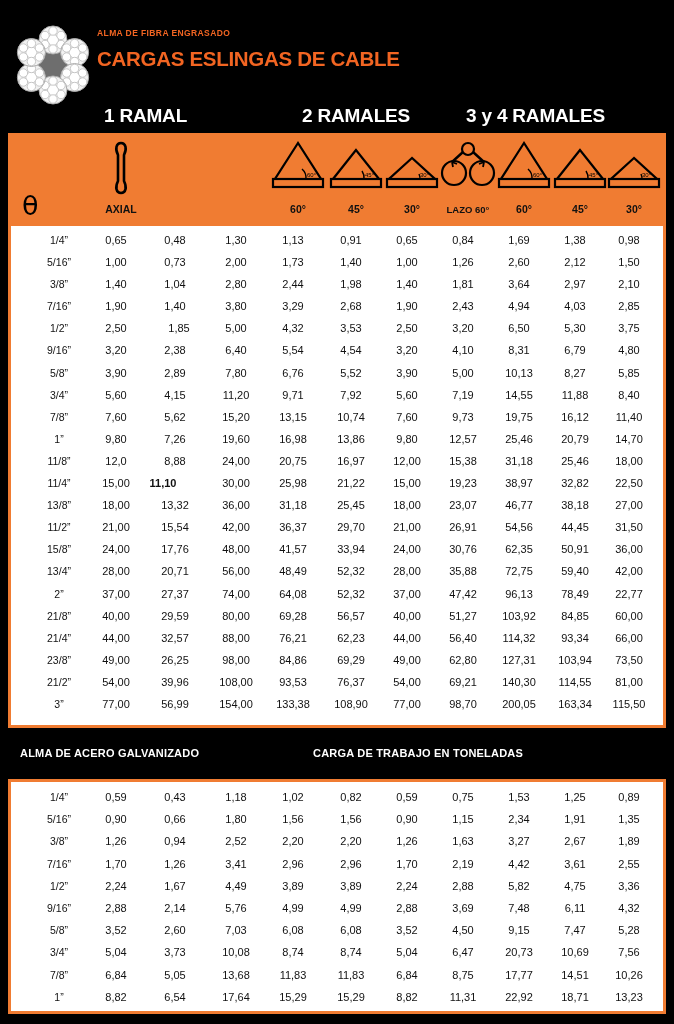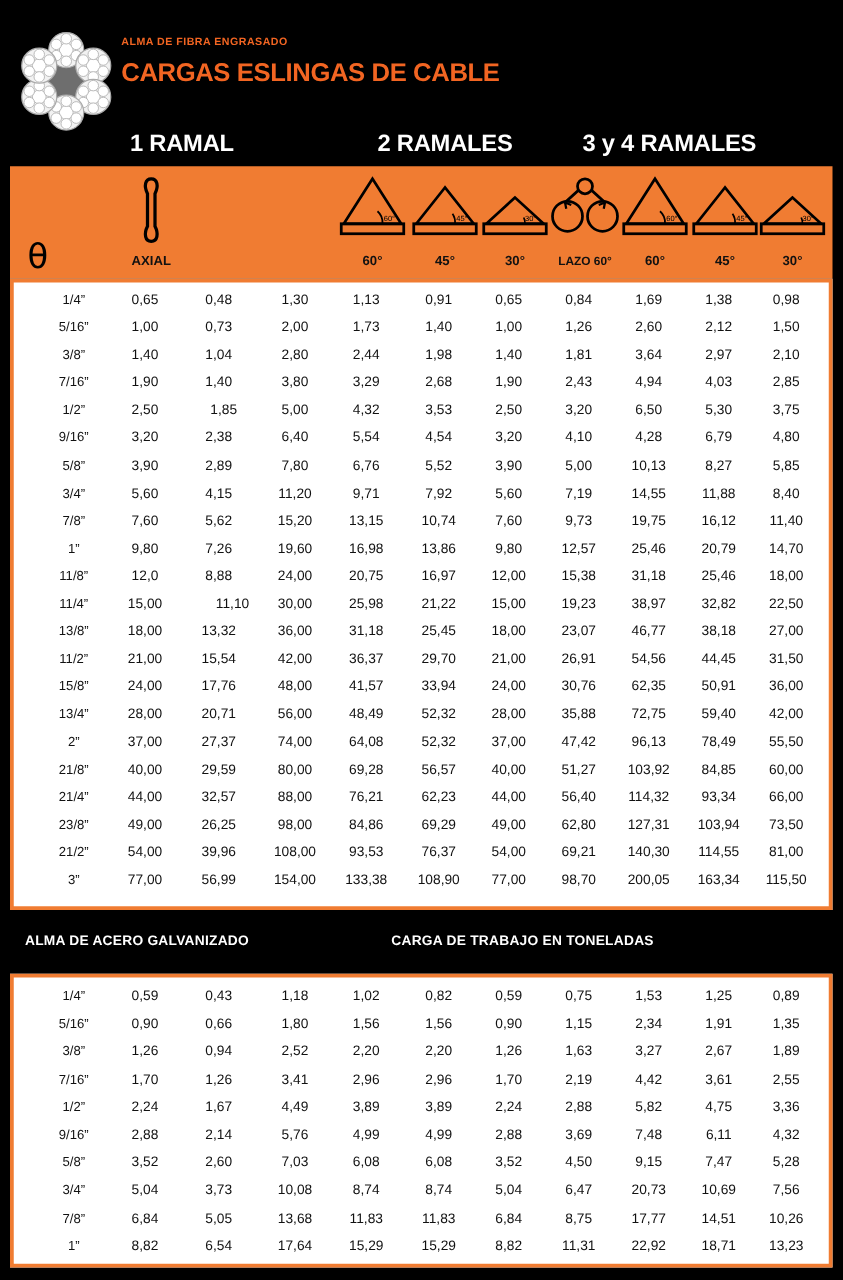--- a/index.html
+++ b/index.html
@@ -301,21 +301,21 @@
       </div>
       <div class="row" style="height: 22.1px;">
         <div class="cellv c0" style="left: 48px; top: 4px;">9/16”</div>
         <div class="cellv" style="left: 105px; top: 4px;">3,20</div>
         <div class="cellv" style="left: 164px; top: 4px;">2,38</div>
         <div class="cellv" style="left: 225px; top: 4px;">6,40</div>
         <div class="cellv" style="left: 282px; top: 4px;">5,54</div>
         <div class="cellv" style="left: 340px; top: 4px;">4,54</div>
         <div class="cellv" style="left: 396px; top: 4px;">3,20</div>
         <div class="cellv" style="left: 452px; top: 4px;">4,10</div>
-        <div class="cellv" style="left: 508px; top: 4px;">4,28</div>
+        <div class="cellv" style="left: 508px; top: 4px;">8,31</div>
         <div class="cellv" style="left: 564px; top: 4px;">6,79</div>
         <div class="cellv" style="left: 618px; top: 4px;">4,80</div>
       </div>
       <div class="row" style="height: 22.1px;">
         <div class="cellv c0" style="left: 48px; top: 4px;">5/8”</div>
         <div class="cellv" style="left: 105px; top: 4px;">3,90</div>
         <div class="cellv" style="left: 164px; top: 4px;">2,89</div>
         <div class="cellv" style="left: 225px; top: 4px;">7,80</div>
         <div class="cellv" style="left: 282px; top: 4px;">6,76</div>
         <div class="cellv" style="left: 340px; top: 4px;">5,52</div>
@@ -373,21 +373,21 @@
         <div class="cellv" style="left: 340px; top: 4px;">16,97</div>
         <div class="cellv" style="left: 396px; top: 4px;">12,00</div>
         <div class="cellv" style="left: 452px; top: 4px;">15,38</div>
         <div class="cellv" style="left: 508px; top: 4px;">31,18</div>
         <div class="cellv" style="left: 564px; top: 4px;">25,46</div>
         <div class="cellv" style="left: 618px; top: 4px;">18,00</div>
       </div>
       <div class="row" style="height: 22.1px;">
         <div class="cellv c0" style="left: 48px; top: 4px;">11/4”</div>
         <div class="cellv" style="left: 105px; top: 4px;">15,00</div>
-        <div class="cellv" style="left: 175px; top: 4px;">11,10</div>
+        <div class="cellv" style="left: 152px; top: 4px; font-weight: bold;">11,10</div>
         <div class="cellv" style="left: 225px; top: 4px;">30,00</div>
         <div class="cellv" style="left: 282px; top: 4px;">25,98</div>
         <div class="cellv" style="left: 340px; top: 4px;">21,22</div>
         <div class="cellv" style="left: 396px; top: 4px;">15,00</div>
         <div class="cellv" style="left: 452px; top: 4px;">19,23</div>
         <div class="cellv" style="left: 508px; top: 4px;">38,97</div>
         <div class="cellv" style="left: 564px; top: 4px;">32,82</div>
         <div class="cellv" style="left: 618px; top: 4px;">22,50</div>
       </div>
       <div class="row" style="height: 22.1px;">
@@ -446,21 +446,21 @@
         <div class="cellv c0" style="left: 48px; top: 4px;">2”</div>
         <div class="cellv" style="left: 105px; top: 4px;">37,00</div>
         <div class="cellv" style="left: 164px; top: 4px;">27,37</div>
         <div class="cellv" style="left: 225px; top: 4px;">74,00</div>
         <div class="cellv" style="left: 282px; top: 4px;">64,08</div>
         <div class="cellv" style="left: 340px; top: 4px;">52,32</div>
         <div class="cellv" style="left: 396px; top: 4px;">37,00</div>
         <div class="cellv" style="left: 452px; top: 4px;">47,42</div>
         <div class="cellv" style="left: 508px; top: 4px;">96,13</div>
         <div class="cellv" style="left: 564px; top: 4px;">78,49</div>
-        <div class="cellv" style="left: 618px; top: 4px;">55,50</div>
+        <div class="cellv" style="left: 618px; top: 4px;">22,77</div>
       </div>
       <div class="row" style="height: 22.1px;">
         <div class="cellv c0" style="left: 48px; top: 4px;">21/8”</div>
         <div class="cellv" style="left: 105px; top: 4px;">40,00</div>
         <div class="cellv" style="left: 164px; top: 4px;">29,59</div>
         <div class="cellv" style="left: 225px; top: 4px;">80,00</div>
         <div class="cellv" style="left: 282px; top: 4px;">69,28</div>
         <div class="cellv" style="left: 340px; top: 4px;">56,57</div>
         <div class="cellv" style="left: 396px; top: 4px;">40,00</div>
         <div class="cellv" style="left: 452px; top: 4px;">51,27</div>

